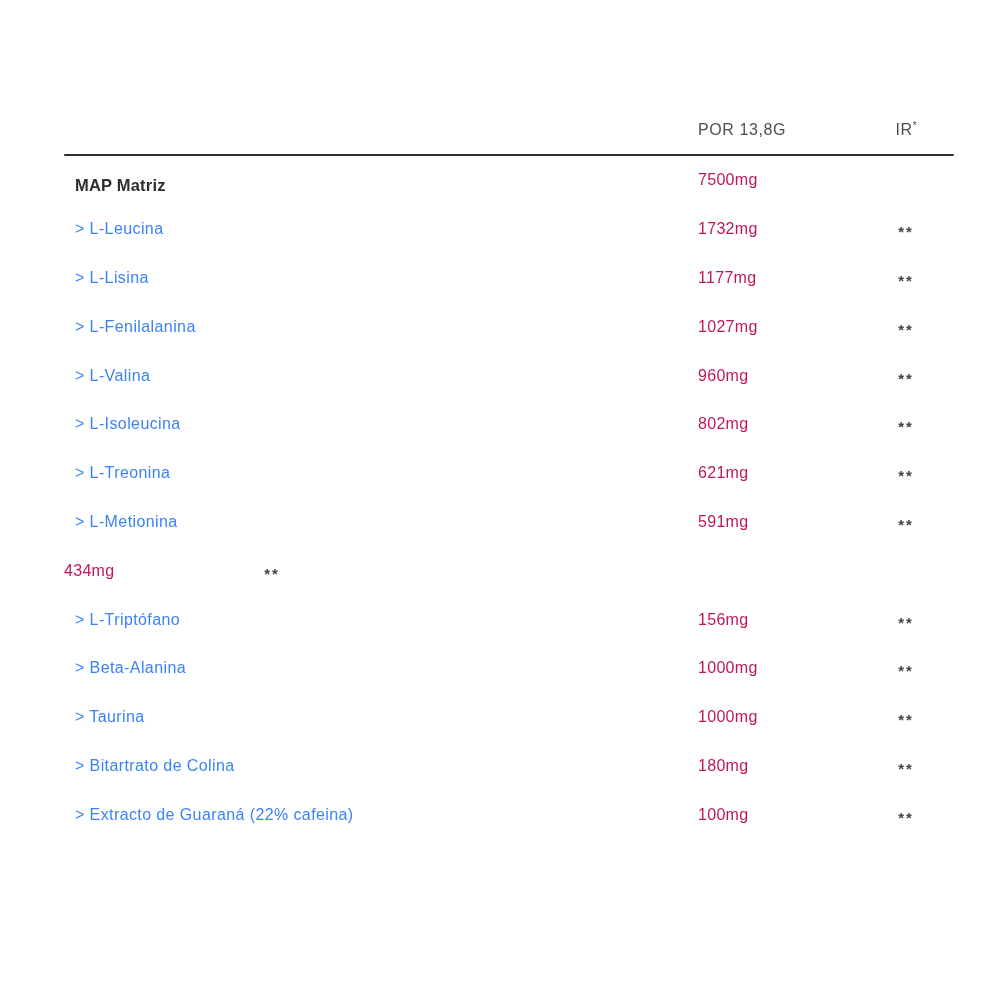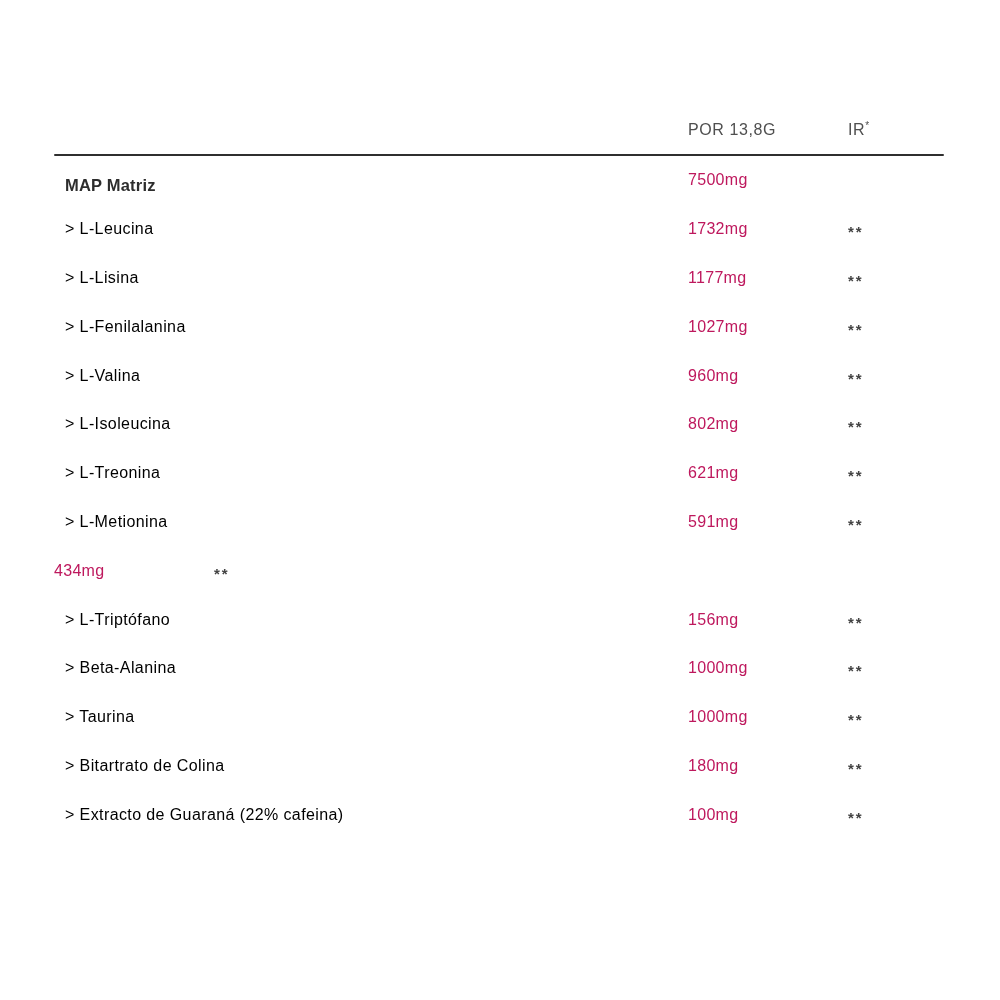--- a/index.html
+++ b/index.html
@@ -9,21 +9,21 @@
     font-family: "Liberation Sans", sans-serif;
     overflow: hidden;
   }
   .canvas {
     position: relative;
     width: 1000px; height: 1000px;
     background: #ffffff;
   }
   .sheet {
     position: absolute;
-    left: 54px; top: 106px;
+    left: 64px; top: 106px;
     width: 890px;
     filter: blur(0.25px);
   }
   .header-row {
     display: flex;
     align-items: center;
     height: 48px;
   }
   .divider {
     height: 2px;
@@ -33,32 +33,33 @@
   .row {
     display: flex;
     align-items: center;
     height: 48.8px;
   }
   .col-label {
     width: 634px;
     padding-left: 11px;
     font-size: 16px;
     letter-spacing: 0.4px;
-    color: #000000;
+    color: #3b82f6;
     white-space: nowrap;
   }
   .col-amount {
     width: 160px;
     font-size: 16px;
     letter-spacing: 0.3px;
     color: #be185d;
     white-space: nowrap;
   }
   .col-ir {
     width: 96px;
+    text-align: center;
   }
   .row.section .col-label {
     color: #2d2d2d;
     font-weight: 600;
     font-size: 16.5px;
     letter-spacing: 0.2px;
     margin-top: 10px;
   }
   .header-text {
     color: #4f4f4f;

